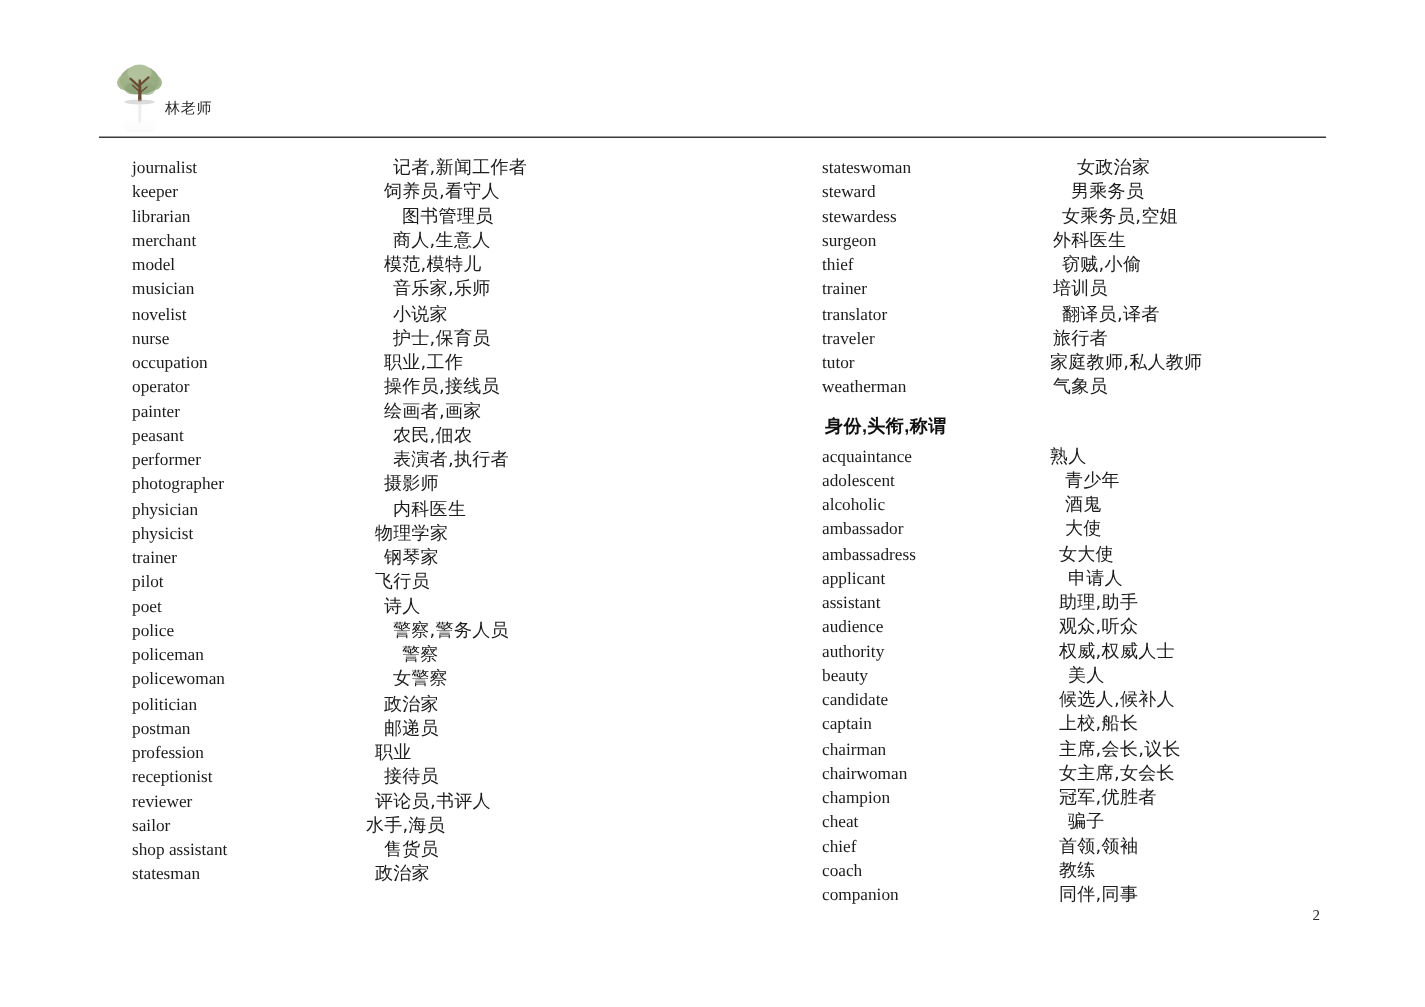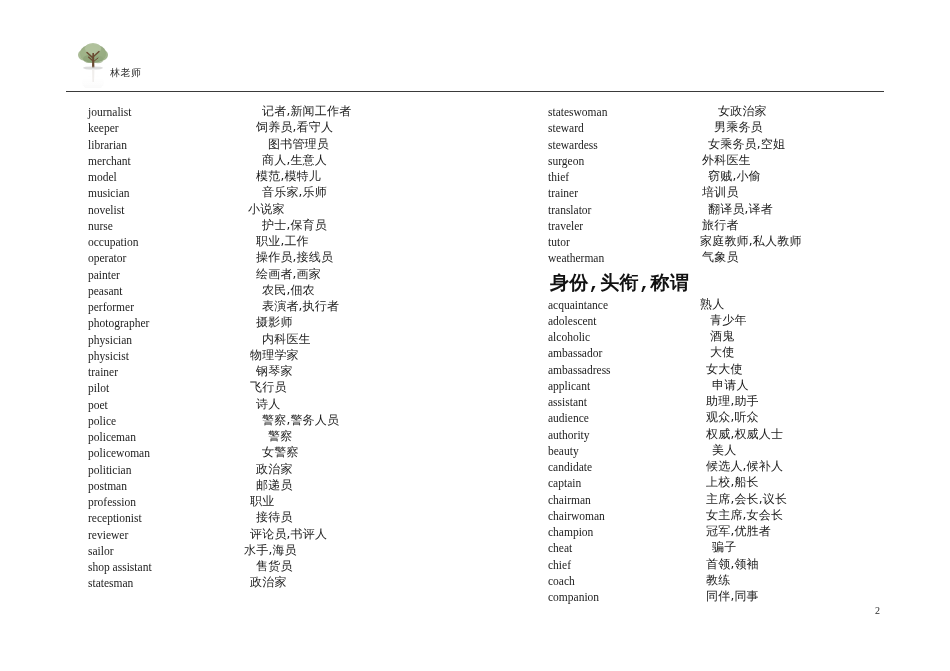--- a/index.html
+++ b/index.html
@@ -88,22 +88,22 @@
   }
   .col-left  .entry .def { left: 160px; }
   .col-right .entry .def { left: 152px; }
 
   
   .section-heading {
     position: relative;
     height: 30px;
     line-height: 34px;
     padding-left: 2px;
-    font-family: Liberation Mono, monospace;
-    font-size: 19px;
+    font-family: Liberation Sans, sans-serif;
+    font-size: 12px;
     font-weight: bold;
     color: #111111;
     letter-spacing: 0.3px;
     white-space: nowrap;
   }
 
   
   .page-number {
     position: absolute;
     left: 875px;
@@ -182,21 +182,21 @@
       <div class="entry">
         <span class="term">model</span>
         <span class="def" style="margin-left: 8px;">模范,模特儿</span>
       </div>
       <div class="entry">
         <span class="term">musician</span>
         <span class="def" style="margin-left: 14px;">音乐家,乐师</span>
       </div>
       <div class="entry">
         <span class="term">novelist</span>
-        <span class="def" style=" text-align: center;">小说家</span>
+        <span class="def" style="margin-left: 14px; text-align: center;">小说家</span>
       </div>
       <div class="entry">
         <span class="term">nurse</span>
         <span class="def" style="margin-left: 14px;">护士,保育员</span>
       </div>
       <div class="entry">
         <span class="term">occupation</span>
         <span class="def" style="margin-left: 8px;">职业,工作</span>
       </div>
       <div class="entry">

